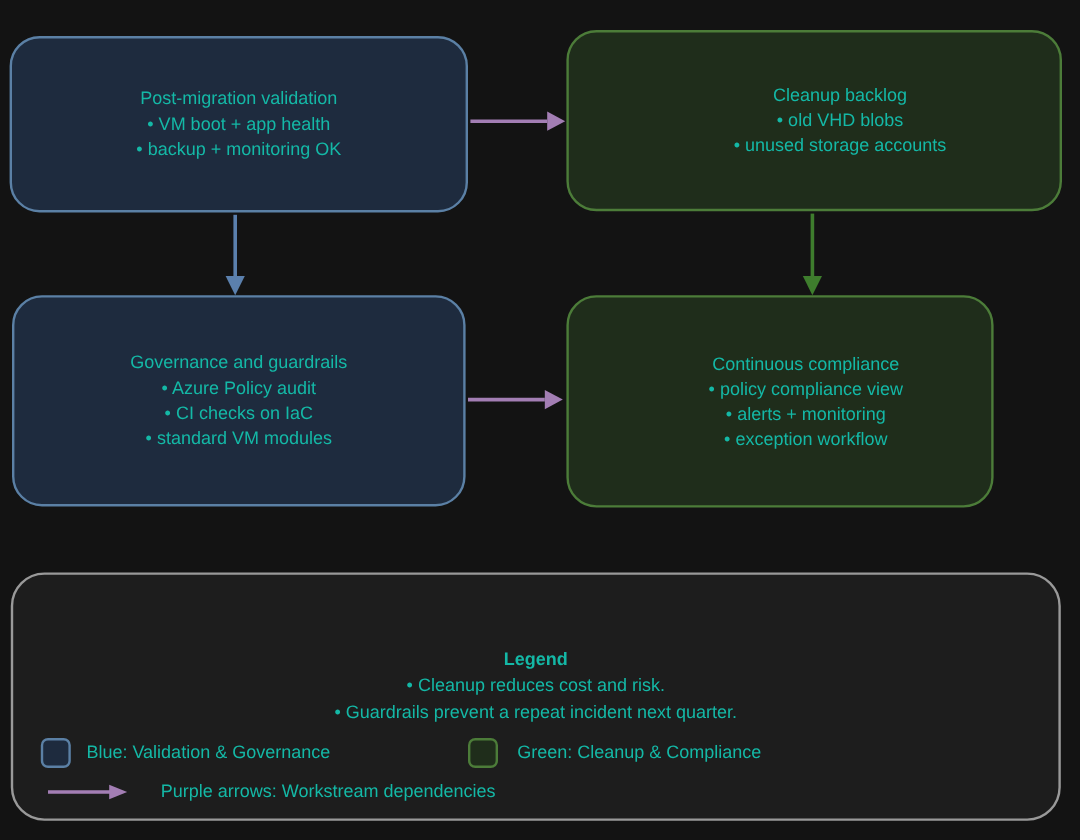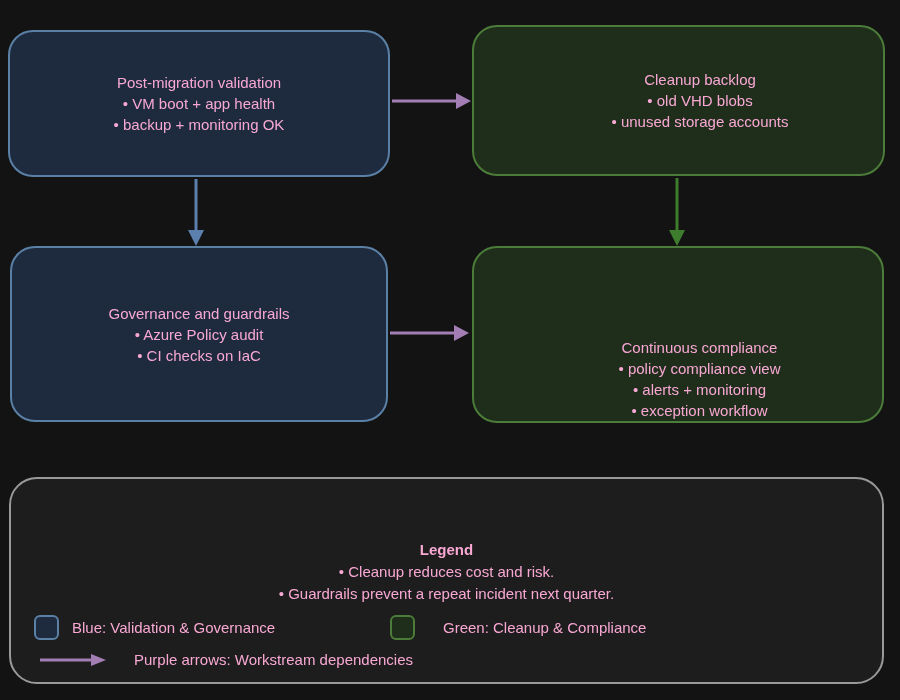--- a/index.html
+++ b/index.html
@@ -7,41 +7,41 @@
     padding: 0;
     background: #131313;
     font-family: "Liberation Sans", sans-serif;
   }
   #canvas {
     position: relative;
     width: 900px;
     height: 700px;
     background: #131313;
     overflow: hidden;
-    color: #f9a8d4;
+    color: #14b8a6;
   }
   .node {
     position: absolute;
     border-radius: 25px;
     border: 2px solid;
     box-sizing: border-box;
     display: flex;
     flex-direction: column;
     justify-content: center;
     align-items: center;
     text-align: center;
     font-size: 15px;
     line-height: 21px;
   }
   .node.blue  { background: #1e2b3e; border-color: #5b80a5; }
   .node.green { background: #1f2d1b; border-color: #4c7c39; padding-left: 43px; }
   #node-validation  { left: 8px;   top: 30px;  width: 382px; height: 147px; }
   #node-cleanup     { left: 472px; top: 25px;  width: 413px; height: 151px; }
   #node-governance  { left: 10px;  top: 246px; width: 378px; height: 176px; }
-  #node-compliance  { left: 472px; top: 246px; width: 412px; height: 177px; justify-content: flex-end; }
+  #node-compliance  { left: 472px; top: 246px; width: 356px; height: 177px; }
 
   #arrow-layer {
     position: absolute;
     left: 0; top: 0;
     width: 900px;
     height: 700px;
     pointer-events: none;
   }
 
   #legend-box {
@@ -62,21 +62,21 @@
     line-height: 22px;
   }
   .legend-title { font-weight: bold; }
   .legend-item {
     position: absolute;
     display: flex;
     align-items: center;
     font-size: 15px;
   }
   #legend-item-blue  { left: 23px;  top: 136px; gap: 13px; }
-  #legend-item-green { left: 379px; top: 136px; gap: 28px; }
+  #legend-item-green { left: 379px; top: 136px; gap: 16px; }
   #legend-item-arrow { left: 28px;  top: 172px; gap: 25px; align-items: flex-end; }
   .swatch {
     width: 25px; height: 25px;
     box-sizing: border-box;
     border: 2px solid;
     border-radius: 6px;
   }
   .swatch.blue  { background: #1e2b3e; border-color: #5b80a5; }
   .swatch.green { background: #1f2d1b; border-color: #4c7c39; }
 </style>
@@ -94,20 +94,21 @@
   <div id="node-cleanup" class="node green">
     <div>Cleanup backlog</div>
     <div>• old VHD blobs</div>
     <div>• unused storage accounts</div>
   </div>
 
   <div id="node-governance" class="node blue">
     <div>Governance and guardrails</div>
     <div>• Azure Policy audit</div>
     <div>• CI checks on IaC</div>
+    <div>• standard VM modules</div>
   </div>
 
   <div id="node-compliance" class="node green">
     <div>Continuous compliance</div>
     <div>• policy compliance view</div>
     <div>• alerts + monitoring</div>
     <div>• exception workflow</div>
   </div>
 
   <svg id="arrow-layer" viewBox="0 0 900 700" xmlns="http://www.w3.org/2000/svg">

